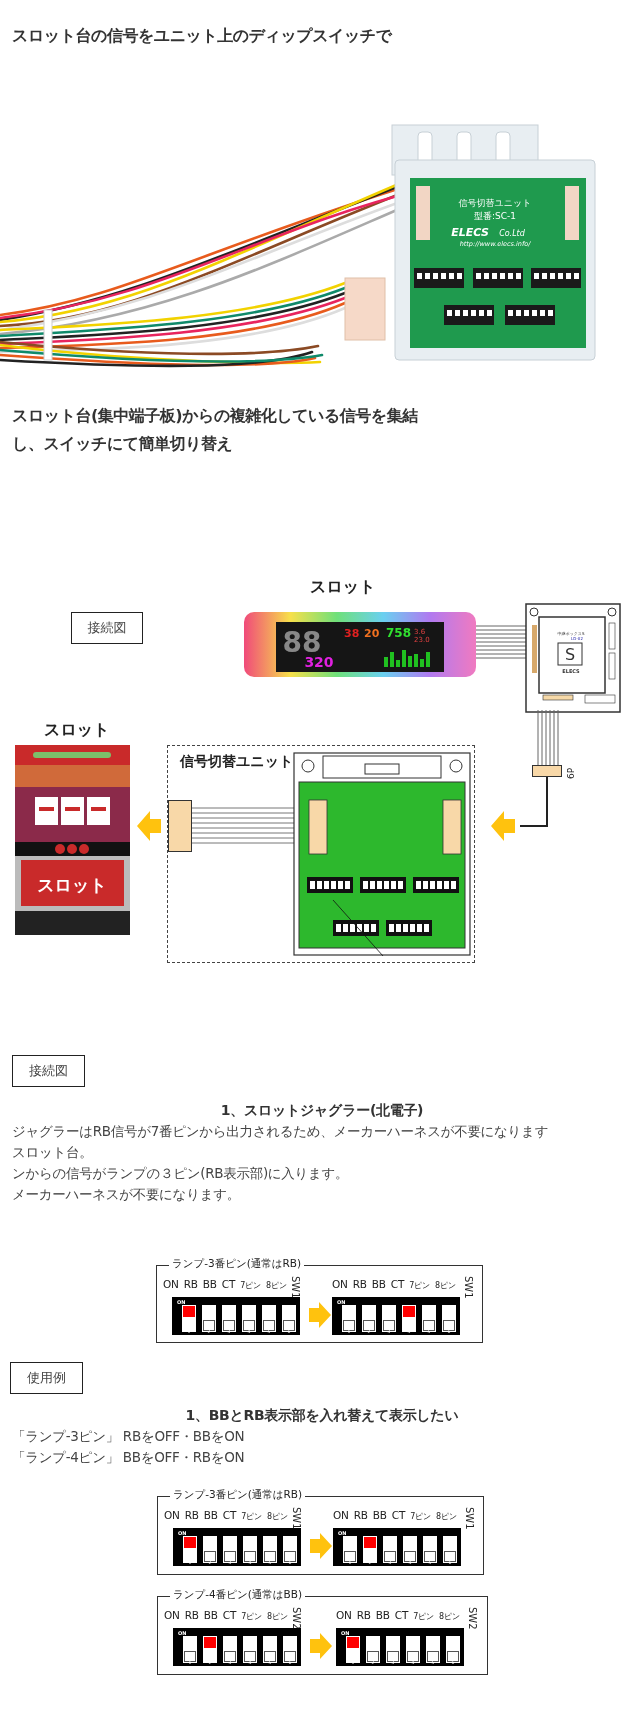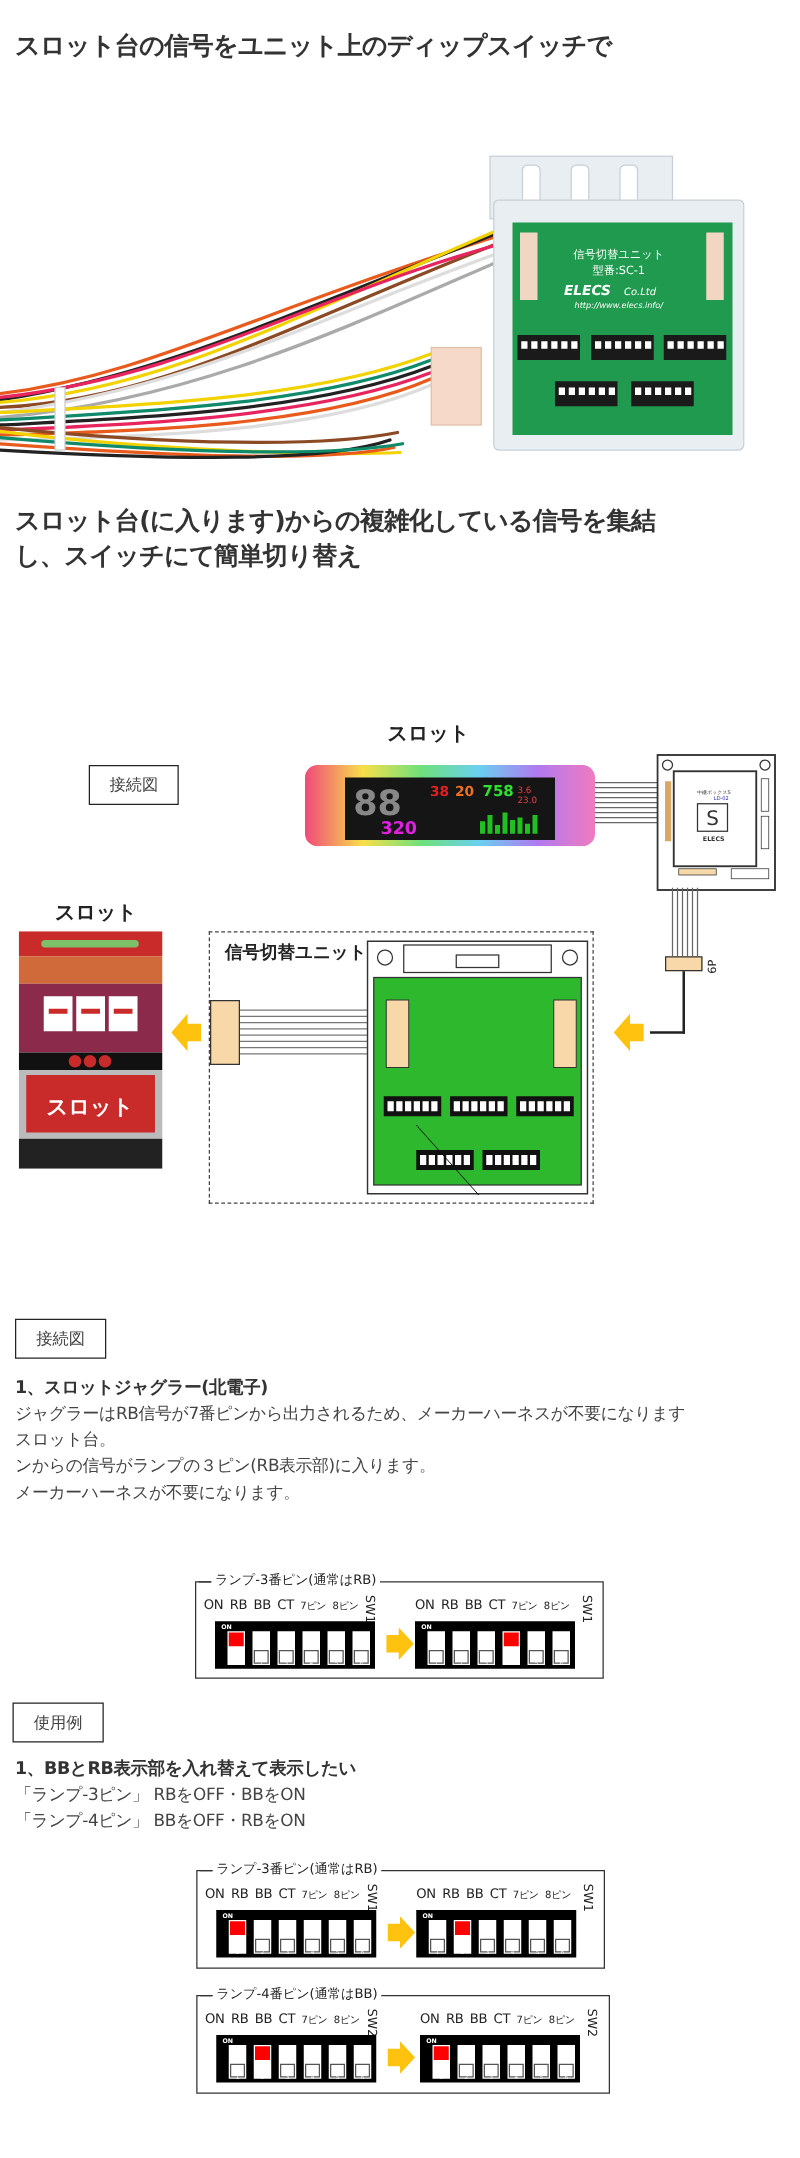--- a/index.html
+++ b/index.html
@@ -2,29 +2,29 @@
 <html><head>
 <meta charset="utf-8">
 <style>
   * { box-sizing: border-box; margin: 0; padding: 0; }
   html, body { width: 640px; background: #ffffff; }
   body { font-family: "DejaVu Sans", "Liberation Sans", sans-serif; color: #333; position: relative; height: 1726px; overflow: hidden; }
 
   .abs { position: absolute; }
 
   
-  .headline { font-weight: bold; color: #333; font-size: 20px; line-height: 28px; letter-spacing: -0.5px; }
+  .headline { font-weight: bold; color: #333; font-size: 16px; line-height: 28px; letter-spacing: -0.5px; }
   .headline div { white-space: nowrap; }
 
   
   .label-box { border: 1px solid #222; background: #fff; font-size: 13px; color: #444; display: flex; align-items: center; justify-content: center; }
 
   
   .body-text { font-size: 13.5px; line-height: 21px; color: #444; letter-spacing: -0.3px; }
-  .body-text .bold { font-weight: bold; color: #333; font-size: 14px; }
+  .body-text .bold { font-weight: bold; color: #333; font-size: 14px; text-align: center; }
 
   
   .dip-frame { border: 1.5px solid #333; background: #fff; }
   .dip-legend { position: absolute; top: -9px; left: 12px; background: #fff; padding: 0 3px; font-size: 10.5px; color: #222; white-space: nowrap; }
   .dip-legend::before { content: ""; position: absolute; left: -10px; top: 8px; width: 10px; border-top: 1.5px solid #333; }
   .dip-group { position: absolute; }
   .dip-header { position: absolute; top: 0; left: 0; font-size: 10.5px; color: #222; white-space: nowrap; letter-spacing: -0.2px; }
   .dip-header span { margin-right: 5px; }
   .dip-header .small { font-size: 8px; }
   .dip-sw { position: absolute; font-size: 10px; color: #222; transform: rotate(90deg); transform-origin: left top; }
@@ -122,21 +122,21 @@
         <rect x="516" y="310" width="5" height="6"></rect>
         <rect x="524" y="310" width="5" height="6"></rect>
         <rect x="532" y="310" width="5" height="6"></rect>
         <rect x="540" y="310" width="5" height="6"></rect>
         <rect x="548" y="310" width="5" height="6"></rect>
     </g>
   </svg>
 </div>
 
 <div class="abs headline" style="left:12px; top:402px;">
-  <div>スロット台(に入ります)からの複雑化している信号を集結</div>
+  <div>スロット台(集中端子板)からの複雑化している信号を集結</div>
   <div>し、スイッチにて簡単切り替え</div>
 </div>
 
 <div class="abs label-box" style="left:71px; top:612px; width:72px; height:32px;">
   <span>接続図</span>
 </div>
 
 <div class="abs" style="left:310px; top:577px; font-size:16px; font-weight:bold; color:#222;">スロット</div>
 
 <div class="photo" style="left:244px; top:612px; width:232px; height:65px;">

